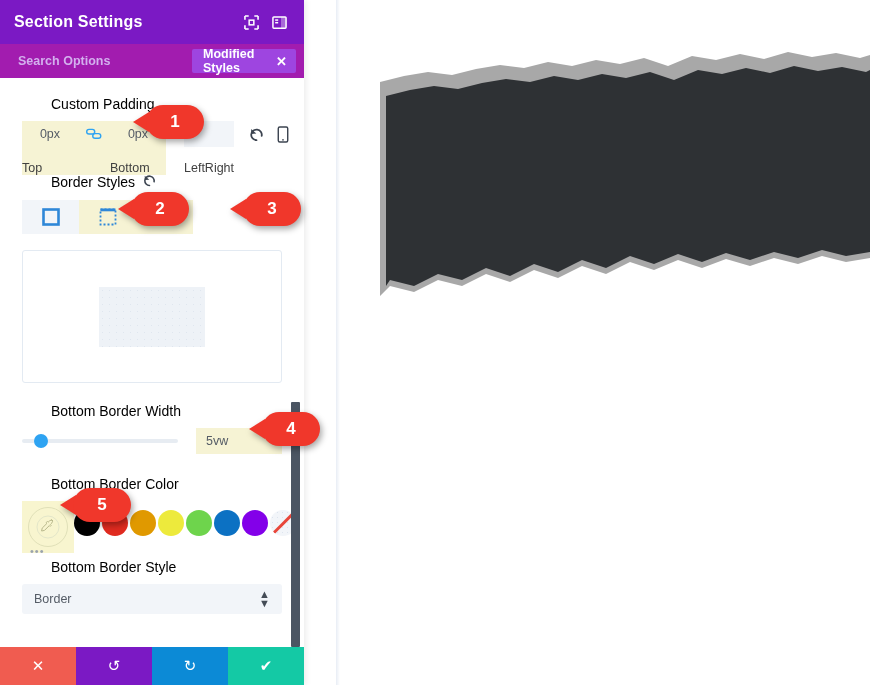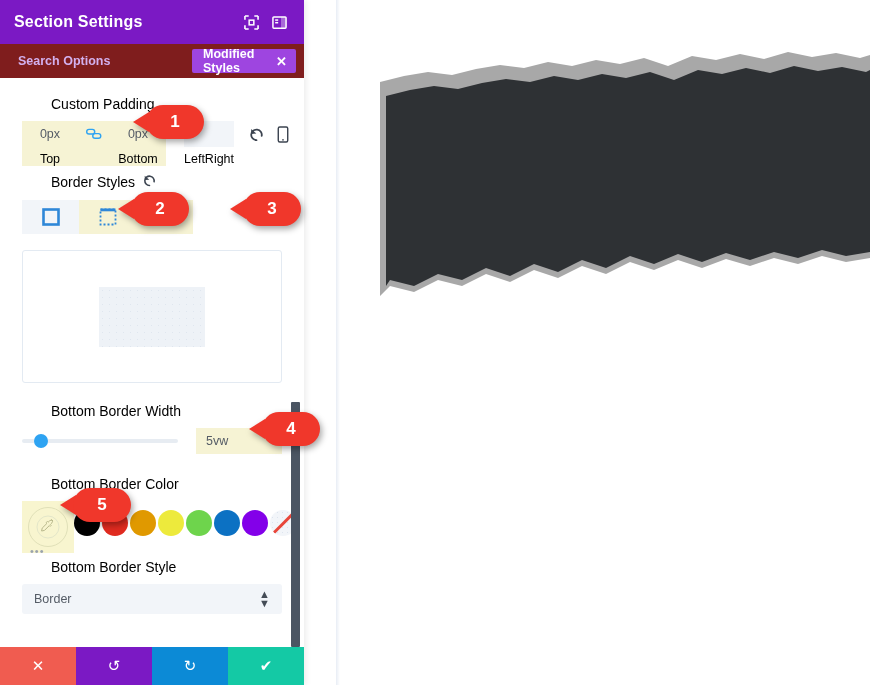--- a/index.html
+++ b/index.html
@@ -40,21 +40,21 @@
   .panel-title {
     color: #fff; font-size: 16px; font-weight: bold;
     letter-spacing: .2px; flex: 1 1 auto;
   }
   .hdr-icon {
     width: 22px; height: 22px; margin-left: 6px;
     display: flex; align-items: center; justify-content: center;
     cursor: pointer;
   }
   .search-bar {
-    height: 34px; background: #7f1d1d;
+    height: 34px; background: #a21caf;
     display: flex; align-items: center;
     padding: 0 8px 0 18px; flex: 0 0 auto;
   }
   .search-input {
     flex: 1 1 auto; background: transparent; border: 0; outline: none;
     color: #e7cdf8; font-size: 12.5px; font-weight: bold;
     font-family: "Liberation Sans", sans-serif;
   }
   .search-input::placeholder { color: #d3b0ee; font-weight: bold; }
   .mod-pill {
@@ -75,35 +75,35 @@
     font-size: 14px; color: #000000; margin-bottom: 9px;
     display: flex; align-items: center; gap: 7px; margin-left: 29px;
   }
   .reset-ico { color: #4c5866; font-size: 14px; display:inline-block; }
 
   
   .pad-row { display: flex; align-items: flex-start; height: 52px; }
   .pad-group {
     display: flex; align-items: stretch; background: #f6f3d4;
   }
-  .pad-cell { width: 56px; display: flex; flex-direction: column; align-items: center; }
+  .pad-cell { width: 56px; display: flex; flex-direction: column; align-items: flex-start; }
   .pad-val {
     height: 26px; width: 100%; display: flex; align-items: center; justify-content: center;
     font-size: 12.5px; color: #555c66; background: #f6f3d4;
   }
   .pad-val.plain {
     background: #f2f5f9;
     background-image: radial-gradient(#dde4ee 0.7px, transparent 0.7px);
     background-size: 6px 6px;
   }
   .pad-link {
     width: 32px; display:flex; align-items:center; justify-content:center;
     height: 26px; background:#f6f3d4; color:#2ea3f2; cursor:pointer;
   }
-  .pad-cap { font-size: 12.5px; color: #000000; margin-top: 5px; }
+  .pad-cap { font-size: 12.5px; color: #404040; margin-top: 14px; }
   .pad-sep { width: 1px; height: 26px; background: #cfd6df; margin: 0 9px; }
   .pad-tools { display:flex; align-items:center; gap:12px; margin-left: 14px; height:26px; }
   .pad-tool { color:#3c4450; cursor:pointer; display:flex; align-items:center; }
 
   
   .bstyle-row { display: flex; margin-bottom: 16px; }
   .bstyle-btn {
     width: 57px; height: 34px; display:flex; align-items:center; justify-content:center;
     background: #f2f5f9;
     background-image: radial-gradient(#dde4ee 0.7px, transparent 0.7px);

